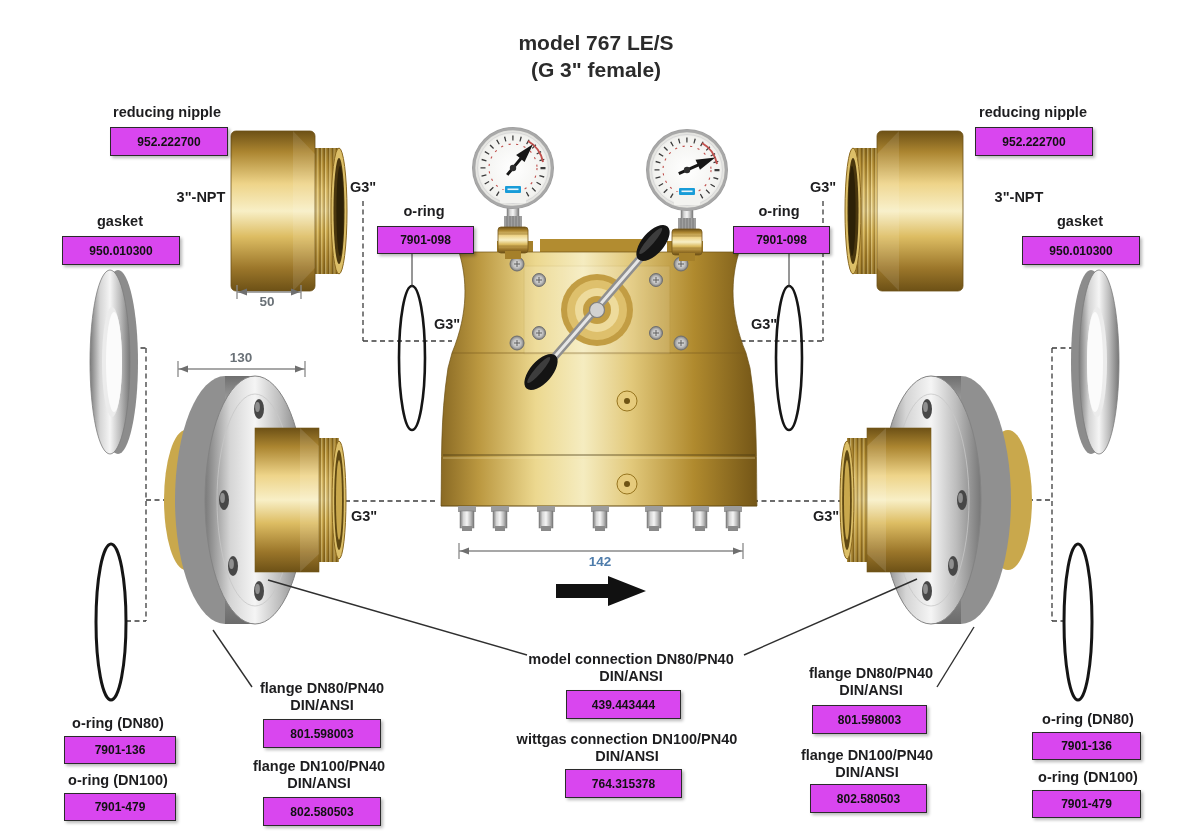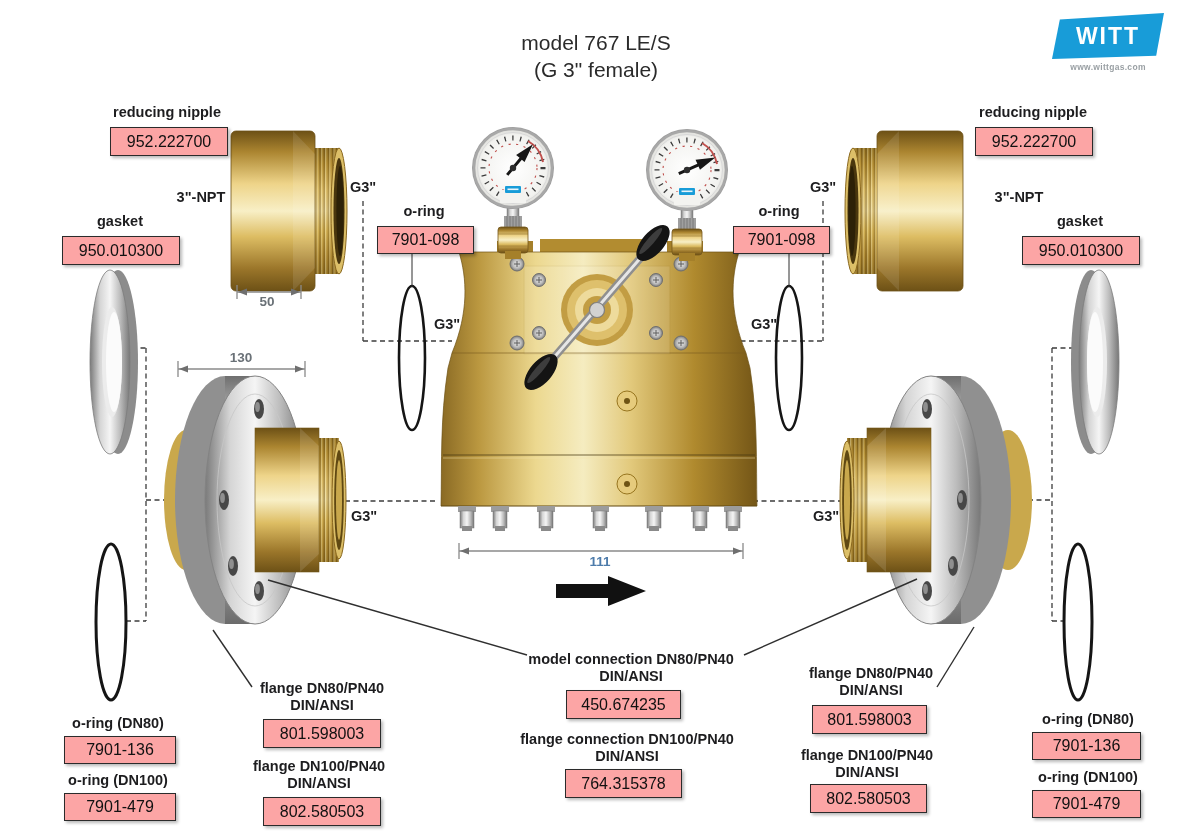--- a/index.html
+++ b/index.html
@@ -2,26 +2,26 @@
 <html><head>
 <meta charset="utf-8">
 <style>
   html,body{margin:0;padding:0;background:#fff;}
   .stage{position:relative;width:1186px;height:839px;background:#ffffff;overflow:hidden;
          font-family:"Liberation Sans",sans-serif;}
   .art{position:absolute;left:0;top:0;}
   .lbl{position:absolute;font-weight:700;font-size:14.5px;color:#1d1d1f;text-align:center;
        line-height:17px;white-space:nowrap;}
   .lbl .ln{display:block;}
-  .pbox{position:absolute;border:1.6px solid #2b2b2b;background:#fca5a5;
-        box-shadow:2px 2px 3px rgba(0,0,0,.28);font-weight:400;font-size:16px;color:#111;
+  .pbox{position:absolute;border:1.6px solid #2b2b2b;background:#d946ef;
+        box-shadow:2px 2px 3px rgba(0,0,0,.28);font-weight:700;font-size:12px;color:#111;
         display:flex;align-items:center;justify-content:center;}
   .dim{position:absolute;font-weight:700;font-size:13.5px;color:#6a7177;text-align:center;white-space:nowrap;}
   .dim.blue{color:#4e7cab;}
-  .title{position:absolute;left:446px;top:29px;width:300px;text-align:center;font-weight:400;
+  .title{position:absolute;left:446px;top:29px;width:300px;text-align:center;font-weight:700;
          font-size:21px;color:#2b2b2b;line-height:27px;}
   .logo{position:absolute;left:1052px;top:13px;width:112px;text-align:center;}
   .logo-flag{height:46px;background:#189cd8;clip-path:polygon(7% 14%,100% 0%,93% 93%,0% 100%);
              display:flex;align-items:center;justify-content:center;color:#fff;font-weight:700;
              font-size:23px;letter-spacing:2px;}
   .logo-url{margin-top:3px;font-size:8.5px;color:#9aa0a4;font-weight:700;letter-spacing:.3px;}
 </style>
 </head>
 <body>
 
@@ -378,64 +378,58 @@
   <path d="M412,253 V287" stroke-width="1"></path>
   <path d="M789,253 V287" stroke-width="1"></path>
 </g>
 </svg>
 
 <div class="title">
   <span class="ln" style="display:block">model 767 LE/S</span>
   <span class="ln" style="display:block">(G 3" female)</span>
 </div>
 
-<div class="logo">
-  <div class="logo-flag">
-    <span>WITT</span>
-  </div>
-  <div class="logo-url">www.wittgas.com</div>
-</div>
 
 <div class="lbl" style="left:82px;top:104px;width:170px">reducing nipple</div>
 <div class="pbox" style="left:110px;top:127px;width:116px;height:27px">952.222700</div>
 <div class="lbl" style="left:166px;top:189px;width:70px">3"-NPT</div>
 <div class="lbl" style="left:70px;top:213px;width:100px">gasket</div>
 <div class="pbox" style="left:62px;top:236px;width:116px;height:27px">950.010300</div>
 <div class="lbl" style="left:374px;top:203px;width:100px">o-ring</div>
 <div class="pbox" style="left:377px;top:226px;width:95px;height:26px">7901-098</div>
 <div class="lbl" style="left:342px;top:179px;width:42px">G3"</div>
 <div class="lbl" style="left:427px;top:316px;width:40px">G3"</div>
 <div class="lbl" style="left:344px;top:508px;width:40px">G3"</div>
 
 <div class="dim" style="left:247px;top:294px;width:40px">50</div>
 <div class="dim" style="left:221px;top:350px;width:40px">130</div>
-<div class="dim blue" style="left:580px;top:554px;width:40px">111</div>
+<div class="dim blue" style="left:580px;top:554px;width:40px">142</div>
 
 <div class="lbl" style="left:242px;top:680px;width:160px">
   <span class="ln">flange DN80/PN40</span>
   <span class="ln">DIN/ANSI</span>
 </div>
 <div class="pbox" style="left:263px;top:719px;width:116px;height:27px">801.598003</div>
 <div class="lbl" style="left:239px;top:758px;width:160px">
   <span class="ln">flange DN100/PN40</span>
   <span class="ln">DIN/ANSI</span>
 </div>
 <div class="pbox" style="left:263px;top:797px;width:116px;height:27px">802.580503</div>
 <div class="lbl" style="left:48px;top:715px;width:140px">o-ring (DN80)</div>
 <div class="pbox" style="left:64px;top:736px;width:110px;height:26px">7901-136</div>
 <div class="lbl" style="left:48px;top:772px;width:140px">o-ring (DN100)</div>
 <div class="pbox" style="left:64px;top:793px;width:110px;height:26px">7901-479</div>
 
 <div class="lbl" style="left:520px;top:651px;width:222px">
   <span class="ln">model connection DN80/PN40</span>
   <span class="ln">DIN/ANSI</span>
 </div>
-<div class="pbox" style="left:566px;top:690px;width:113px;height:27px">450.674235</div>
+<div class="pbox" style="left:566px;top:690px;width:113px;height:27px">439.443444</div>
 <div class="lbl" style="left:516px;top:731px;width:222px">
-  <span class="ln">flange connection DN100/PN40</span>
+  <span class="ln">wittgas connection DN100/PN40</span>
   <span class="ln">DIN/ANSI</span>
 </div>
 <div class="pbox" style="left:565px;top:769px;width:115px;height:27px">764.315378</div>
 
 <div class="lbl" style="left:948px;top:104px;width:170px">reducing nipple</div>
 <div class="pbox" style="left:975px;top:127px;width:116px;height:27px">952.222700</div>
 <div class="lbl" style="left:984px;top:189px;width:70px">3"-NPT</div>
 <div class="lbl" style="left:1030px;top:213px;width:100px">gasket</div>
 <div class="pbox" style="left:1022px;top:236px;width:116px;height:27px">950.010300</div>
 <div class="lbl" style="left:729px;top:203px;width:100px">o-ring</div>

